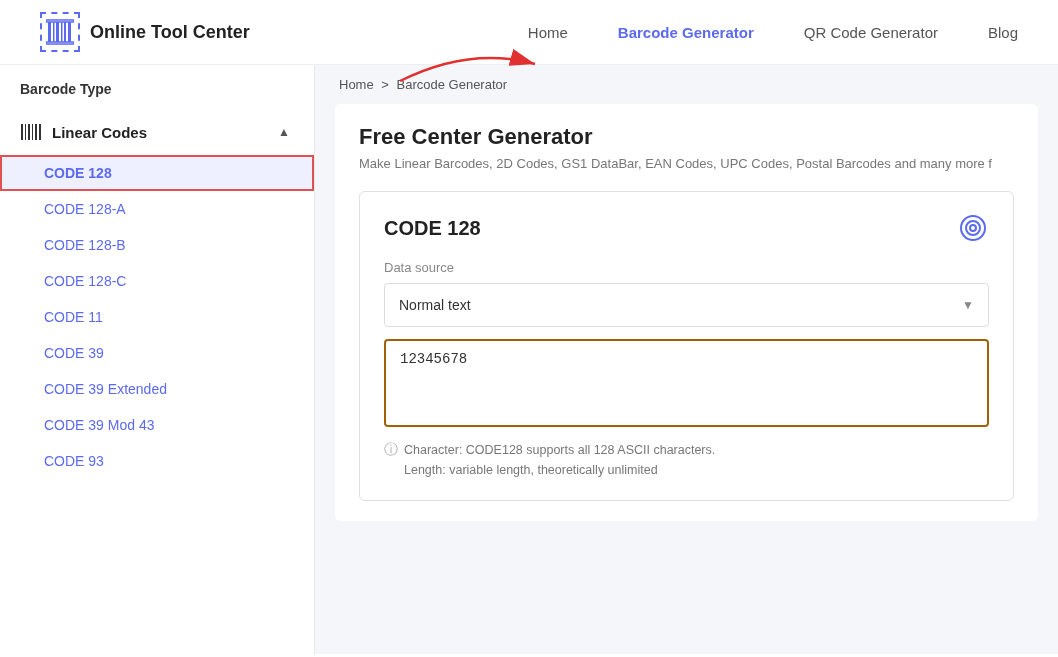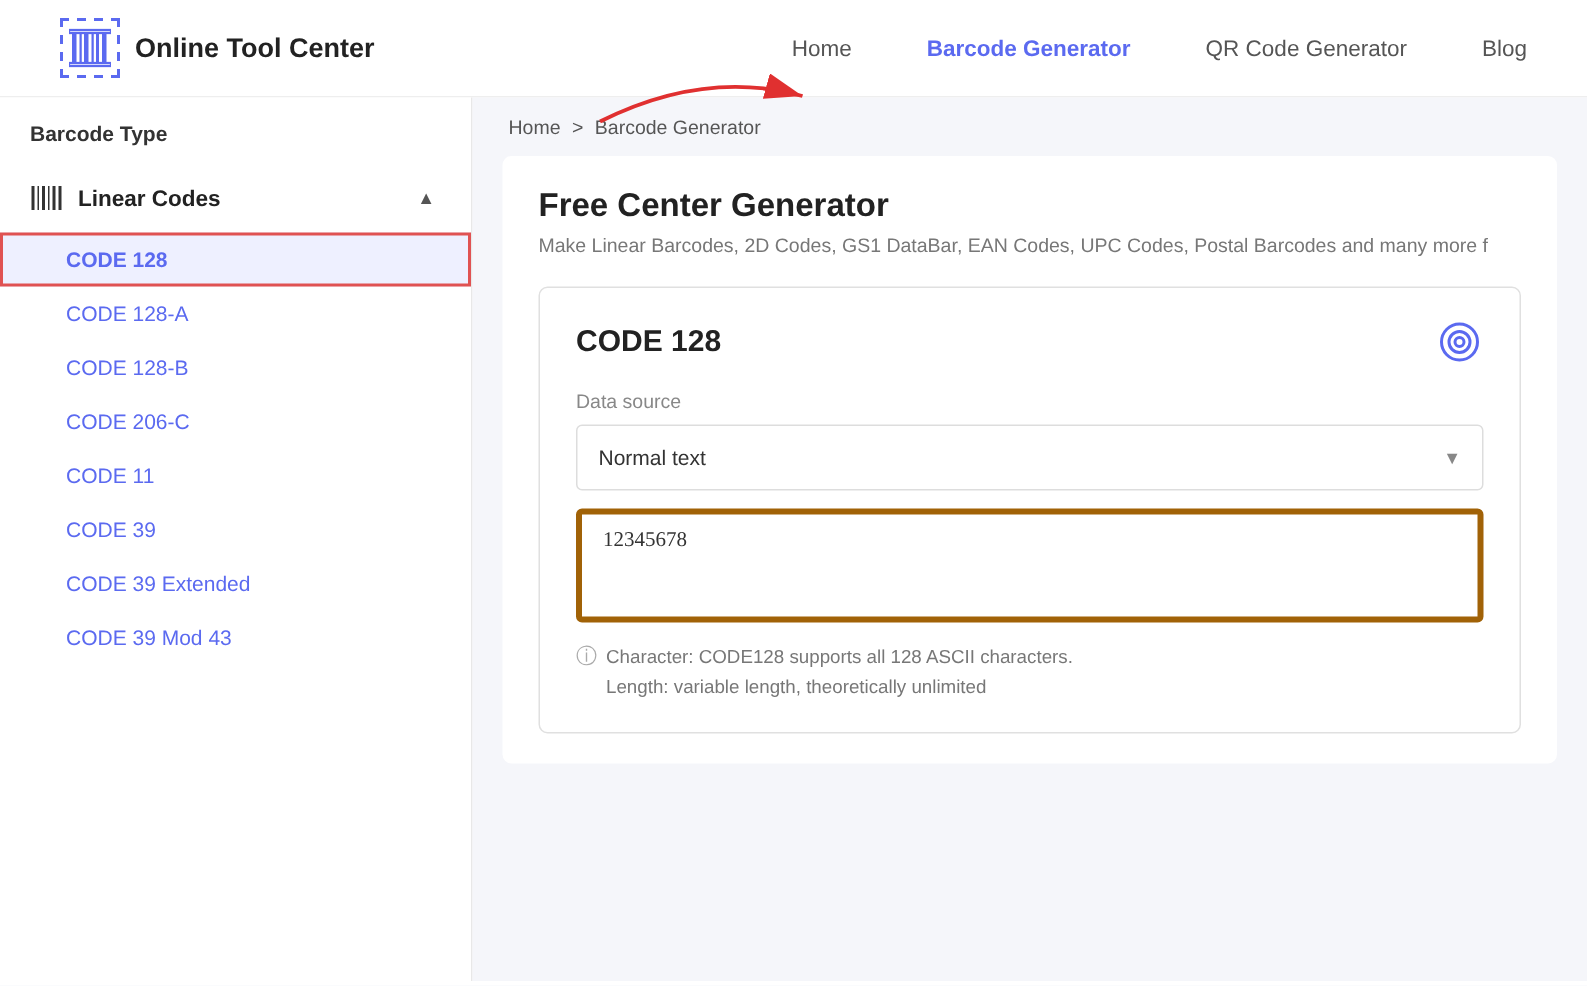--- a/index.html
+++ b/index.html
@@ -177,29 +177,29 @@
       display: flex;
       align-items: center;
       justify-content: space-between;
       cursor: pointer;
       margin-bottom: 12px;
     }
     .select-dropdown .chevron { color: #888; font-size: 12px; }
 
     .textarea-field {
       width: 100%;
-      height: 76px;
-      border: 4px solid #a16207;
+      height: 88px;
+      border: 2px solid #a16207;
       border-radius: 4px;
       padding: 10px 14px;
       font-size: 14px;
       color: #333;
       resize: none;
       outline: none;
-      font-family: Liberation Serif, serif;
+      font-family: Liberation Mono, monospace;
     }
 
     .info-text {
       margin-top: 10px;
       font-size: 12.5px;
       color: #777;
       display: flex;
       align-items: flex-start;
       gap: 6px;
     }
@@ -274,33 +274,36 @@
       <div class="sidebar-item selected">
         <span>CODE 128</span>
       </div>
       <div class="sidebar-item">
         <span>CODE 128-A</span>
       </div>
       <div class="sidebar-item">
         <span>CODE 128-B</span>
       </div>
       <div class="sidebar-item">
-        <span>CODE 206-C</span>
+        <span>CODE 128-C</span>
       </div>
       <div class="sidebar-item">
         <span>CODE 11</span>
       </div>
       <div class="sidebar-item">
         <span>CODE 39</span>
       </div>
       <div class="sidebar-item">
         <span>CODE 39 Extended</span>
       </div>
       <div class="sidebar-item">
         <span>CODE 39 Mod 43</span>
+      </div>
+      <div class="sidebar-item">
+        <span>CODE 93</span>
       </div>
     </aside>
 
     <main class="content">
       <div class="breadcrumb">
         <a>Home</a>
         <span class="sep">&gt;</span>
         <span class="current">Barcode Generator</span>
       </div>
 

